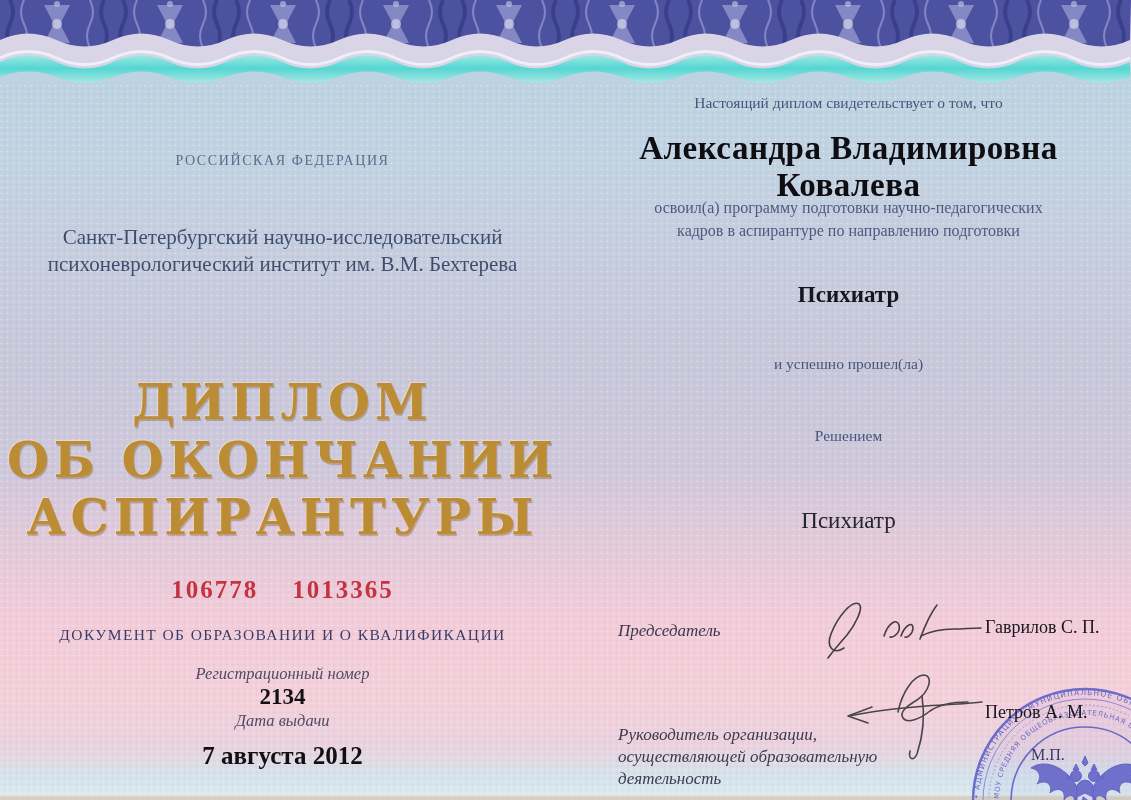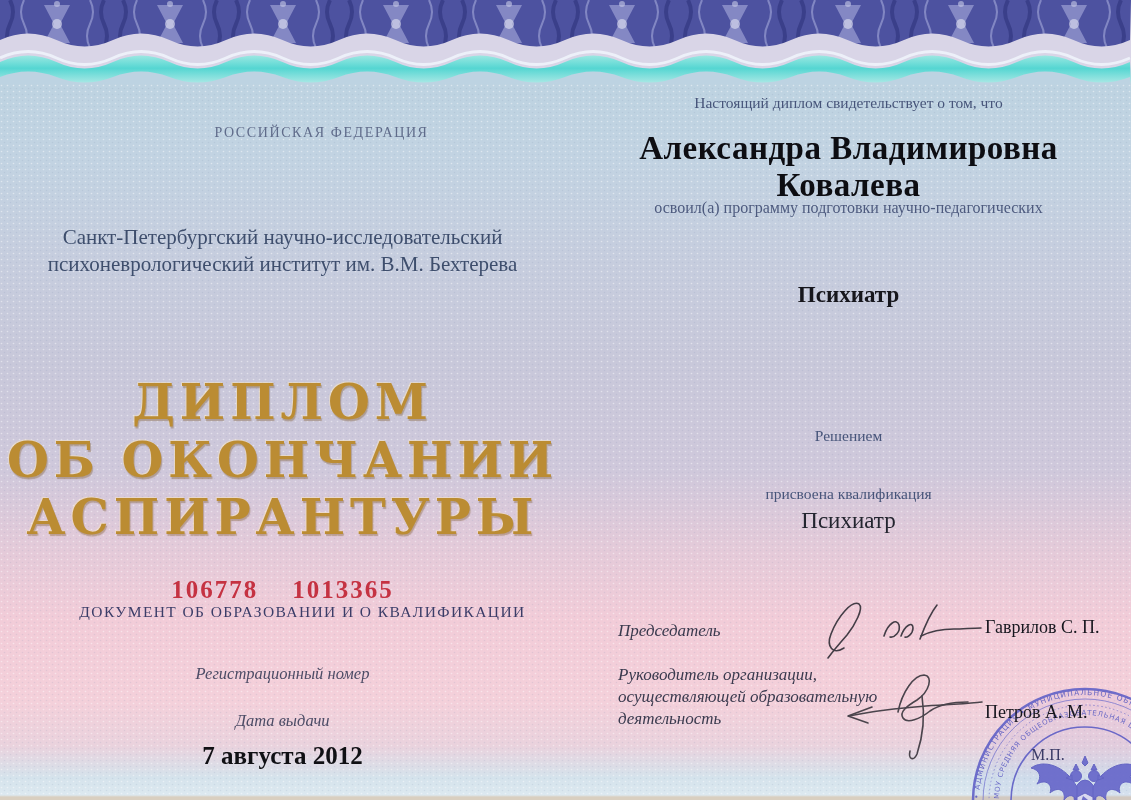--- a/index.html
+++ b/index.html
@@ -74,60 +74,62 @@
       </linearGradient>
     </defs>
     <rect width="1131" height="84" fill="#d9d5e7"></rect>
     <path d="M0,40 q28,-13 56.5,0 q28,13 56.5,0 q28,-13 56.5,0 q28,13 56.5,0 q28,-13 56.5,0 q28,13 56.5,0 q28,-13 56.5,0 q28,13 56.5,0 q28,-13 56.5,0 q28,13 56.5,0 q28,-13 56.5,0 q28,13 56.5,0 q28,-13 56.5,0 q28,13 56.5,0 q28,-13 56.5,0 q28,13 56.5,0 q28,-13 56.5,0 q28,13 56.5,0 q28,-13 56.5,0 q28,13 56.5,0 L1131,0 L0,0 Z" fill="url(#orn)"></path>
     <path d="M0,58 q28,-13 56.5,0 q28,13 56.5,0 q28,-13 56.5,0 q28,13 56.5,0 q28,-13 56.5,0 q28,13 56.5,0 q28,-13 56.5,0 q28,13 56.5,0 q28,-13 56.5,0 q28,13 56.5,0 q28,-13 56.5,0 q28,13 56.5,0 q28,-13 56.5,0 q28,13 56.5,0 q28,-13 56.5,0 q28,13 56.5,0 q28,-13 56.5,0 q28,13 56.5,0 q28,-13 56.5,0 q28,13 56.5,0" stroke="#f0f4fb" stroke-width="3" fill="none" opacity="0.85"></path>
     <path d="M0,62 q28,-13 56.5,0 q28,13 56.5,0 q28,-13 56.5,0 q28,13 56.5,0 q28,-13 56.5,0 q28,13 56.5,0 q28,-13 56.5,0 q28,13 56.5,0 q28,-13 56.5,0 q28,13 56.5,0 q28,-13 56.5,0 q28,13 56.5,0 q28,-13 56.5,0 q28,13 56.5,0 q28,-13 56.5,0 q28,13 56.5,0 q28,-13 56.5,0 q28,13 56.5,0 q28,-13 56.5,0 q28,13 56.5,0 L1131,84 L0,84 Z" fill="url(#cyangrad)"></path>
     <path d="M0,77 q28,-11 56.5,0 q28,11 56.5,0 q28,-11 56.5,0 q28,11 56.5,0 q28,-11 56.5,0 q28,11 56.5,0 q28,-11 56.5,0 q28,11 56.5,0 q28,-11 56.5,0 q28,11 56.5,0 q28,-11 56.5,0 q28,11 56.5,0 q28,-11 56.5,0 q28,11 56.5,0 q28,-11 56.5,0 q28,11 56.5,0 q28,-11 56.5,0 q28,11 56.5,0 q28,-11 56.5,0 q28,11 56.5,0 L1131,84 L0,84 Z" fill="#bdd3e2"></path>
   </svg>
 
   <div class="half left z3">
-    <div class="ctr country" style="top:125px;padding-left:39px;">РОССИЙСКАЯ ФЕДЕРАЦИЯ</div>
+    <div class="ctr country" style="top:153px;">РОССИЙСКАЯ ФЕДЕРАЦИЯ</div>
 
     <div class="ctr inst" style="top:224px;">
       <div>Санкт-Петербургский научно-исследовательский</div>
       <div>психоневрологический институт им. В.М. Бехтерева</div>
     </div>
 
     <div class="ctr gold" style="top:374px;">ДИПЛОМ</div>
     <div class="ctr gold" style="top:432px;">ОБ ОКОНЧАНИИ</div>
     <div class="ctr gold" style="top:489px;">АСПИРАНТУРЫ</div>
 
     <div class="ctr rednums" style="top:576px;">
       <span>106778</span>
       <span>1013365</span>
     </div>
 
-    <div class="ctr dockind" style="top:603px;padding-left:20px;">ДОКУМЕНТ ОБ ОБРАЗОВАНИИ И О КВАЛИФИКАЦИИ</div>
+    <div class="ctr dockind" style="top:626px;">ДОКУМЕНТ ОБ ОБРАЗОВАНИИ И О КВАЛИФИКАЦИИ</div>
 
     <div class="ctr reglabel" style="top:664px;">Регистрационный номер</div>
+    <div class="ctr bignum" style="top:684px;">2134</div>
     <div class="ctr reglabel" style="top:711px;">Дата выдачи</div>
     <div class="ctr bigdate" style="top:742px;">7 августа 2012</div>
   </div>
 
   <div class="half right z3">
     <div class="ctr small-blue" style="top:94px;">Настоящий диплом свидетельствует о том, что</div>
     <div class="ctr holder" style="top:130px;">Александра Владимировна Ковалева</div>
 
     <div class="ctr prog" style="top:196px;">
       <div>освоил(а) программу подготовки научно-педагогических</div>
+      <div>кадров в аспирантуре по направлению подготовки</div>
     </div>
 
     <div class="ctr spec-bold" style="top:282px;">Психиатр</div>
+    <div class="ctr small-blue" style="top:355px;">и успешно прошел(ла)</div>
     <div class="ctr small-blue" style="top:427px;">Решением</div>
-    <div class="ctr small-blue" style="top:485px;">присвоена квалификация</div>
     <div class="ctr spec-reg" style="top:508px;">Психиатр</div>
 
     <div class="abs siglabel" style="left:52px;top:620px;">Председатель</div>
     <div class="abs signame" style="left:419px;top:617px;">Гаврилов С. П.</div>
 
-    <div class="abs siglabel" style="left:52px;top:664px;width:280px;">
+    <div class="abs siglabel" style="left:52px;top:724px;width:280px;">
       <div>Руководитель организации,</div>
       <div>осуществляющей образовательную</div>
       <div>деятельность</div>
     </div>
     <div class="abs signame z4" style="left:419px;top:702px;">Петров А. М.</div>
     <div class="abs mp z4" style="left:465px;top:746px;">М.П.</div>
   </div>
 
   <svg class="abs z3" style="left:800px;top:592px;" width="200" height="68" aria-hidden="true">
     <g stroke="#433d46" stroke-width="1.6" fill="none" stroke-linecap="round">

